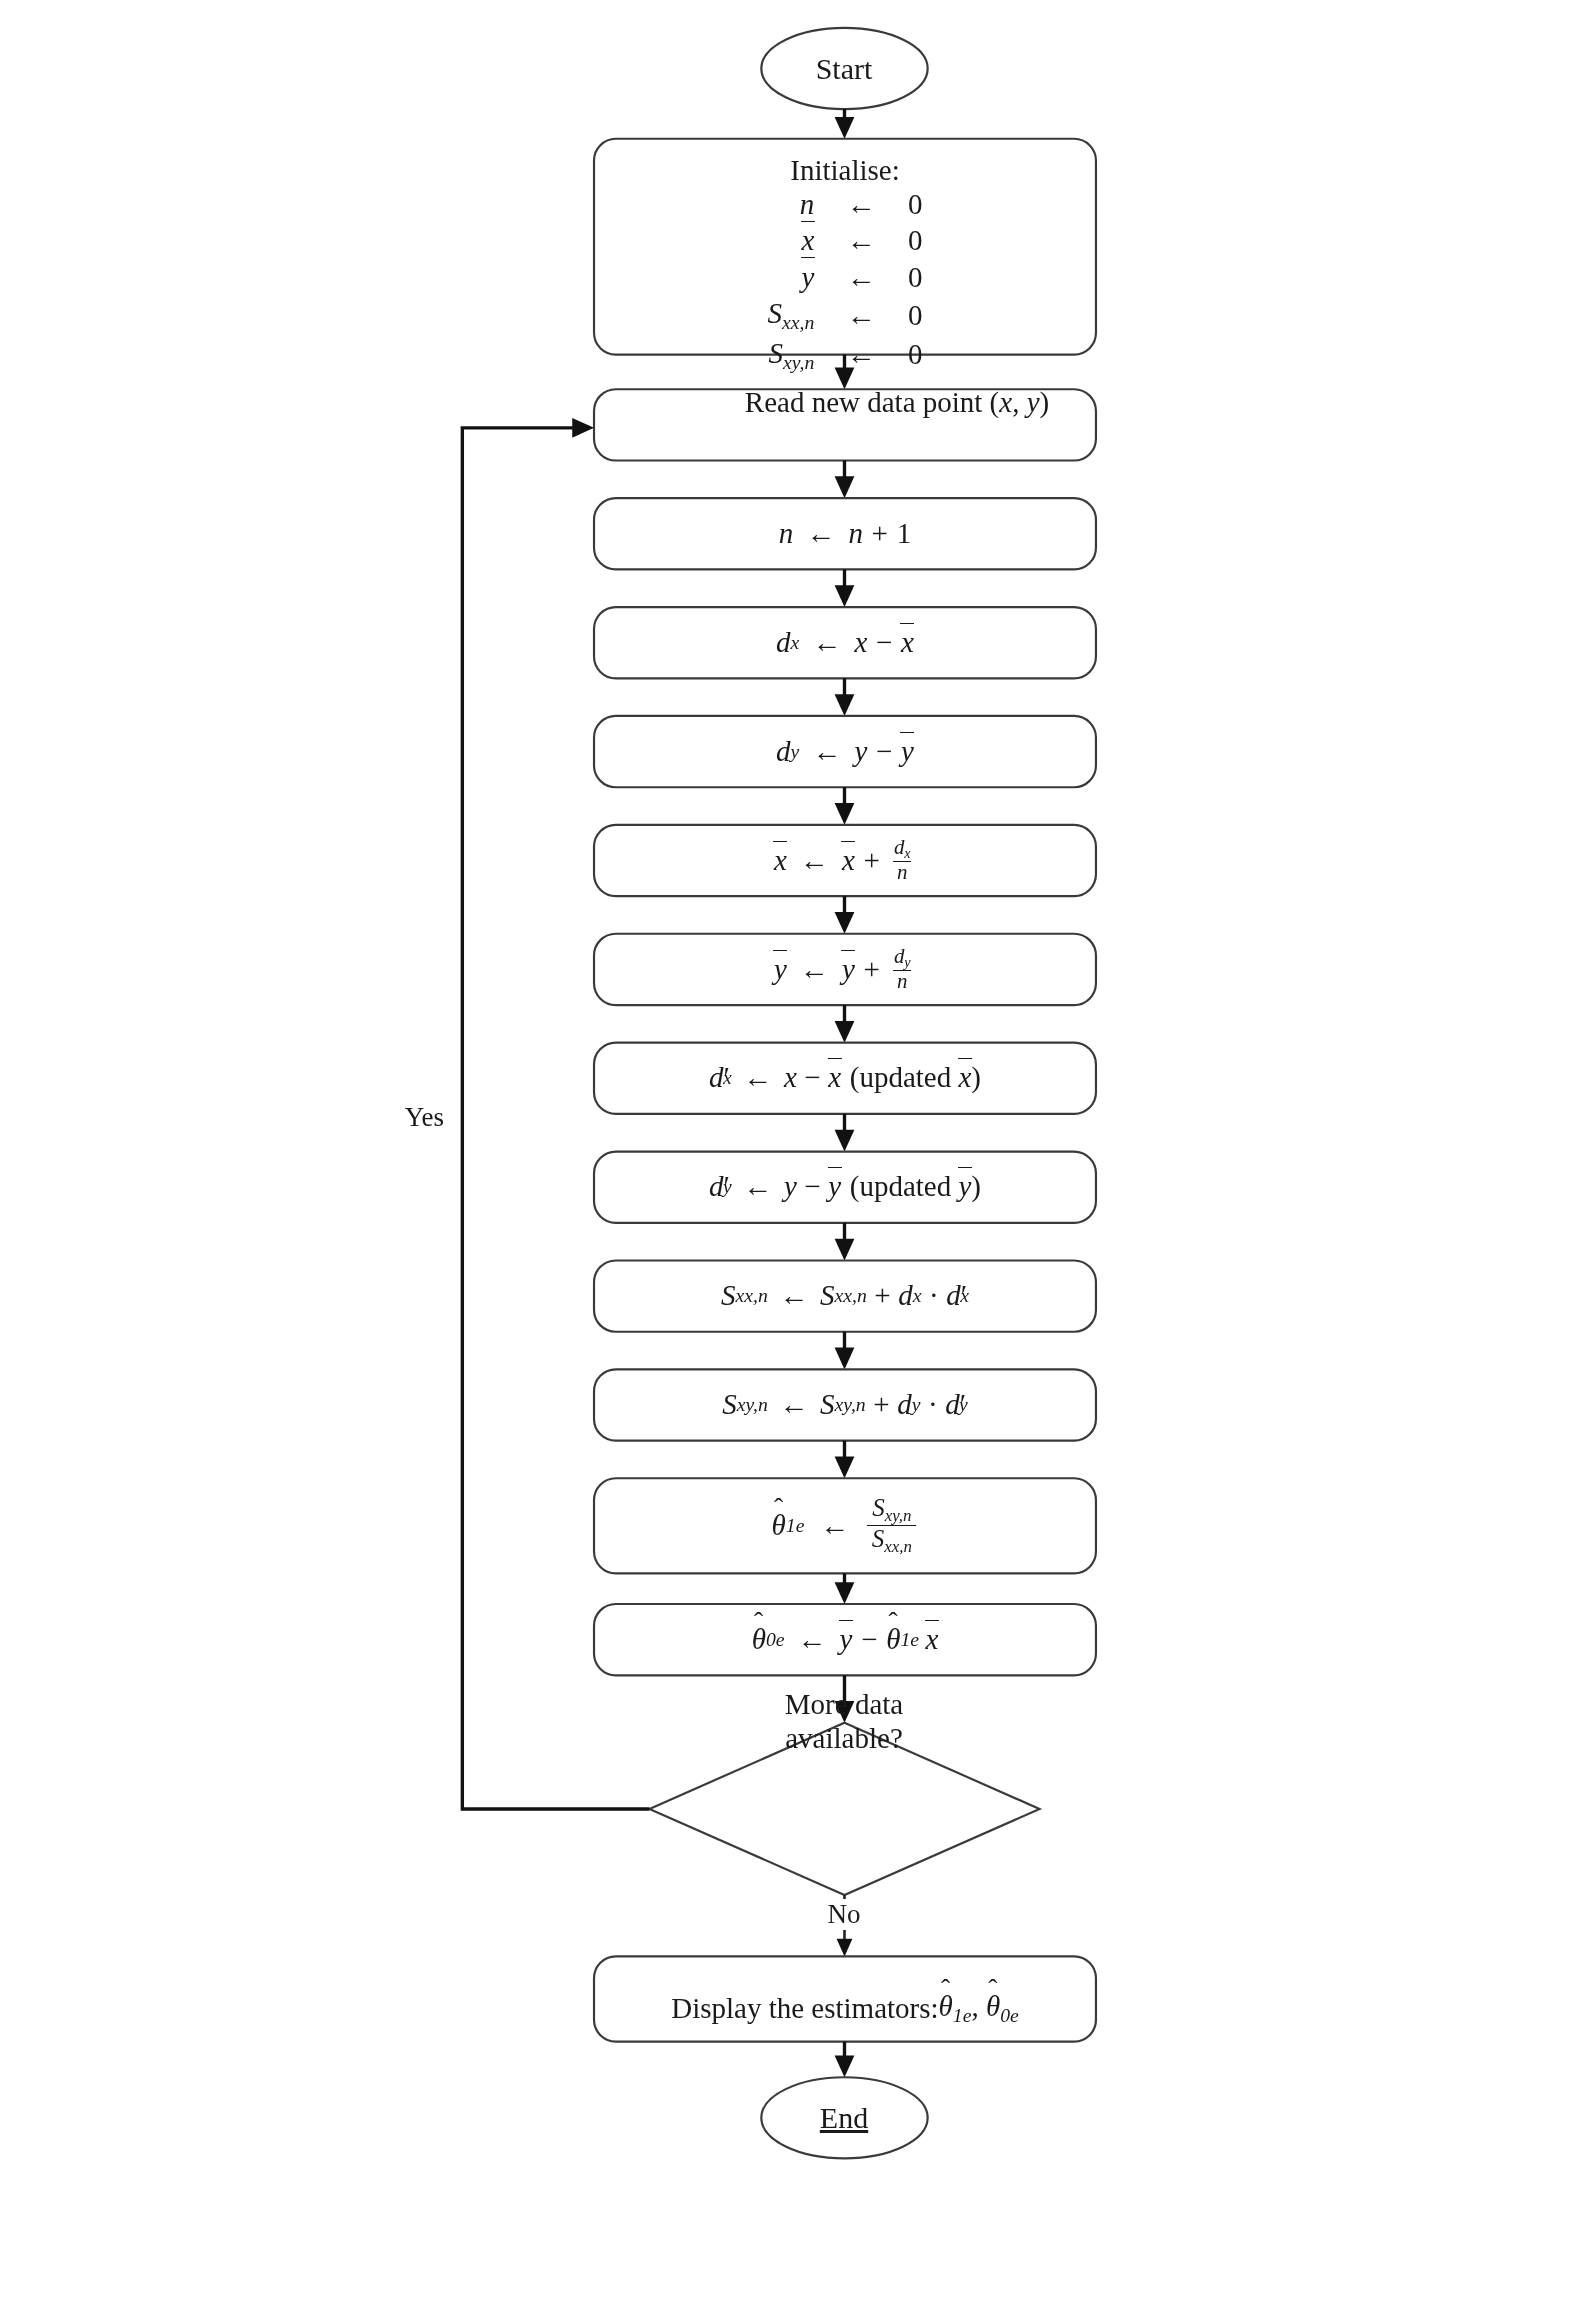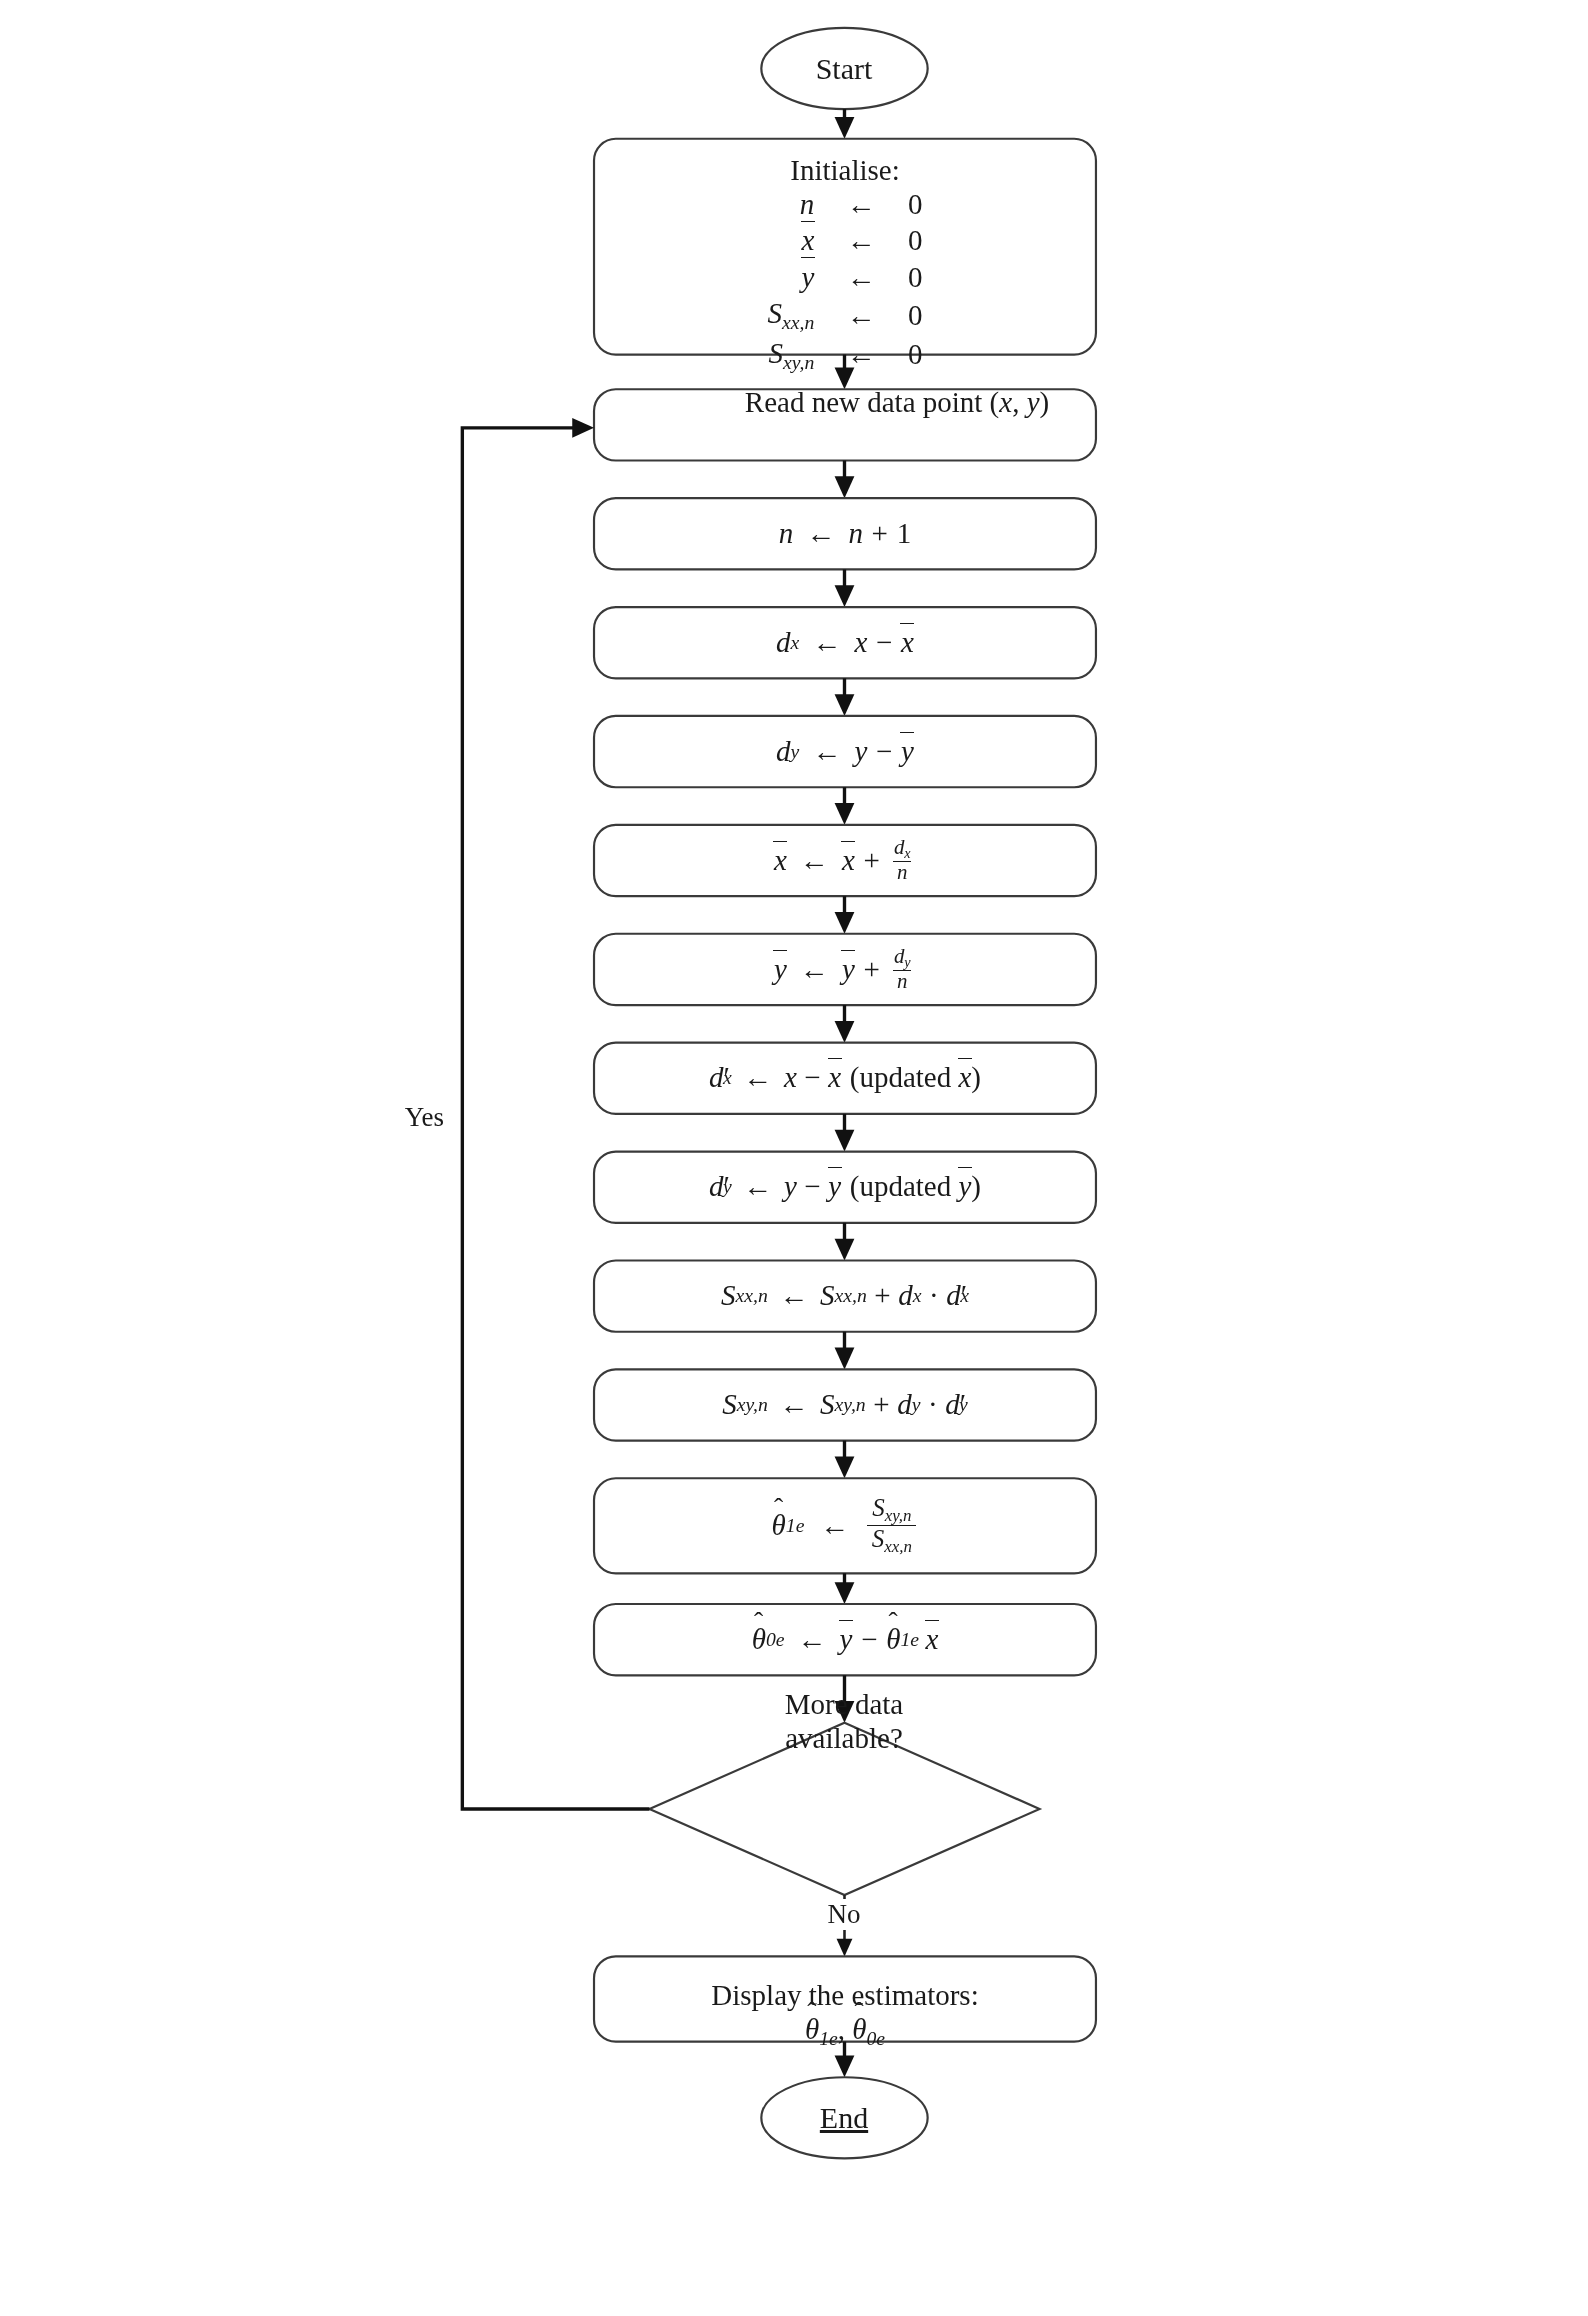--- a/index.html
+++ b/index.html
@@ -293,21 +293,21 @@
       <span class="hat">θ</span>
       <span class="sub">1e</span>
       <span class="ovl" style="margin-left:.22em;">x</span>
   </div>
 
   <div class="nodetext boxtext" style="left:649px;top:1635px;width:390px;height:172px;flex-direction:column;">
     <div>More data</div>
     <div>available?</div>
   </div>
 
-  <div class="nodetext boxtext" style="left:594px;top:1956px;width:502px;height:104px;flex-direction:column;margin-top:6px;">
+  <div class="nodetext boxtext" style="left:594px;top:1956px;width:502px;height:104px;flex-direction:row;">
     <div>Display the estimators:</div>
     <div>
       <span class="hat">θ</span><span class="sub">1e</span><span class="mo">,&nbsp;</span><span class="hat">θ</span><span class="sub">0e</span>
     </div>
   </div>
 
   <div class="nodetext term" style="left:761px;top:2077px;width:166px;height:81px;text-decoration:underline;">End</div>
 
   <div class="edgelabel" style="left:447px;top:1102px;transform:translateX(-100%);">Yes</div>
   <div class="edgelabel" style="left:844px;top:1899px;transform:translateX(-50%);">No</div>

